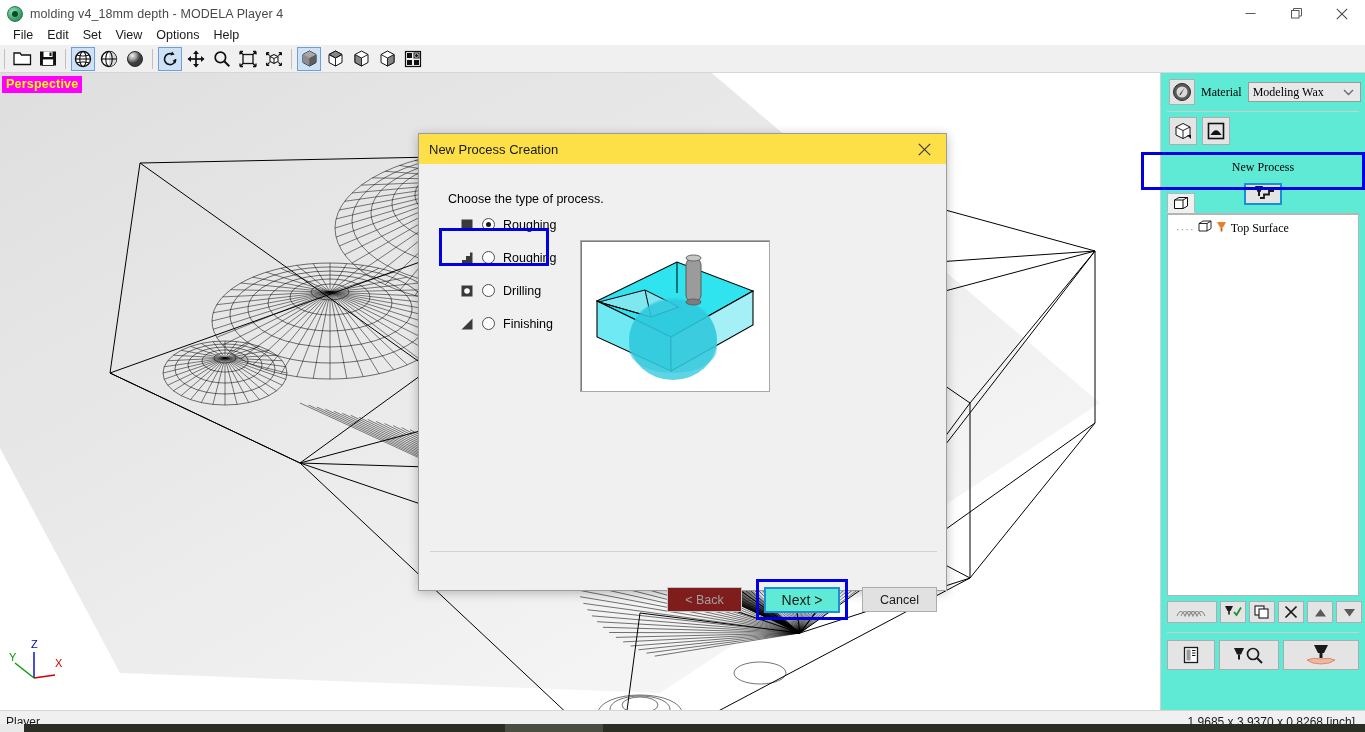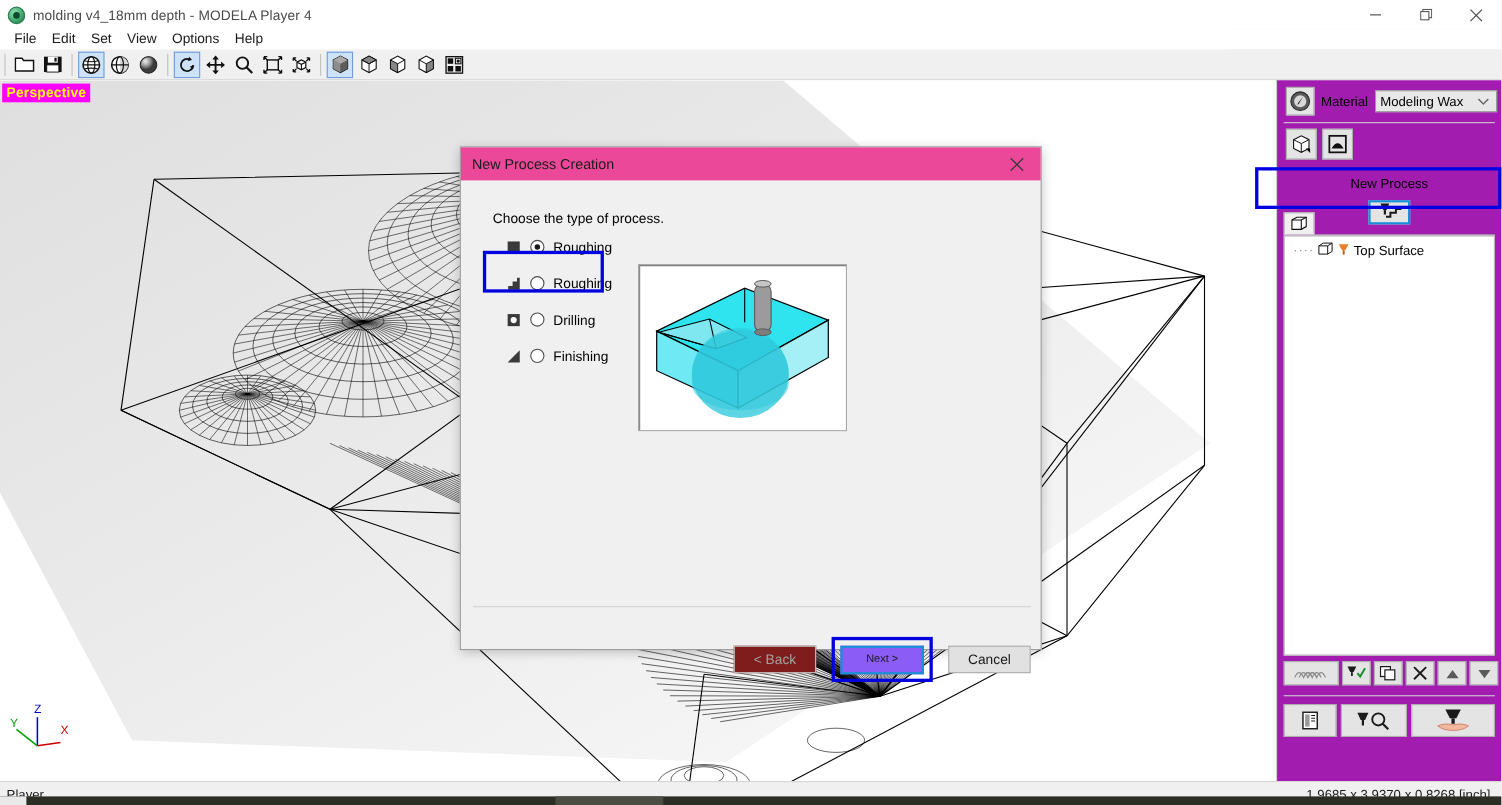--- a/index.html
+++ b/index.html
@@ -97,22 +97,23 @@
     padding: 1px 4px 2px 4px;
     letter-spacing: .2px;
     z-index: 5;
   }
   #axis-indicator { position: absolute; left: 8px; top: 563px; z-index: 5; }
 
   
   #sidebar {
     position: absolute; left: 1160px; top: 73px;
     width: 205px; height: 637px;
-    background: #a21caf;
+    background: #5eead4;
     border-left: 1px solid #d0d0d0;
+    font-family: Liberation Serif, serif;
   }
   #material-row {
     padding: 6px 4px 6px 8px;
     display: flex; align-items: center; gap: 6px;
   }
   #material-icon {
     width: 26px; height: 26px;
     background: #e4e4e4;
     border: 1px solid #adadad;
     display: flex; align-items: center; justify-content: center;
@@ -240,21 +241,21 @@
   
   #dialog {
     position: absolute; left: 418px; top: 133px;
     width: 529px; height: 458px;
     background: #f0f0f0;
     border: 1px solid #9c9c9c;
     box-shadow: 0 2px 10px rgba(0,0,0,.25);
     z-index: 20;
   }
   #dlg-titlebar {
-    height: 30px; background: #ec4899;
+    height: 30px; background: #fde047;
     display: flex; align-items: center;
     padding-left: 10px;
   }
   #dlg-title { font-size: 13px; color: #1a1a1a; }
   #dlg-close {
     margin-left: auto; width: 44px; height: 30px;
     display: flex; align-items: center; justify-content: center;
     color: #3a3a3a;
   }
   #dlg-body { position: relative; height: 398px; }
@@ -312,23 +313,23 @@
     display: flex; align-items: center; justify-content: center;
   }
   .dlg-btn.disabled { color: #a0a0a0; border-color: #c4c4c4; background: #7f1d1d; }
   #next-wrap { position: relative; width: 92px; height: 41px; display:flex; align-items:center; justify-content:center;}
   #next-outer {
     position: absolute; left: 0; top: 0; width: 92px; height: 41px;
     border: 3px solid #0000e0; pointer-events: none;
   }
   #btn-next {
     width: 76px; height: 26px;
-    background: #8b5cf6;
+    background: #5eead4;
     border: 2px solid #1a8fd8;
-    font-size: 10px; color: #1a1a1a;
+    font-size: 14px; color: #1a1a1a;
     display: flex; align-items: center; justify-content: center;
   }
 </style>
 </head>
 <body>
 
 <div id="app">
 
   <div id="titlebar">
     <div id="app-icon"></div>

